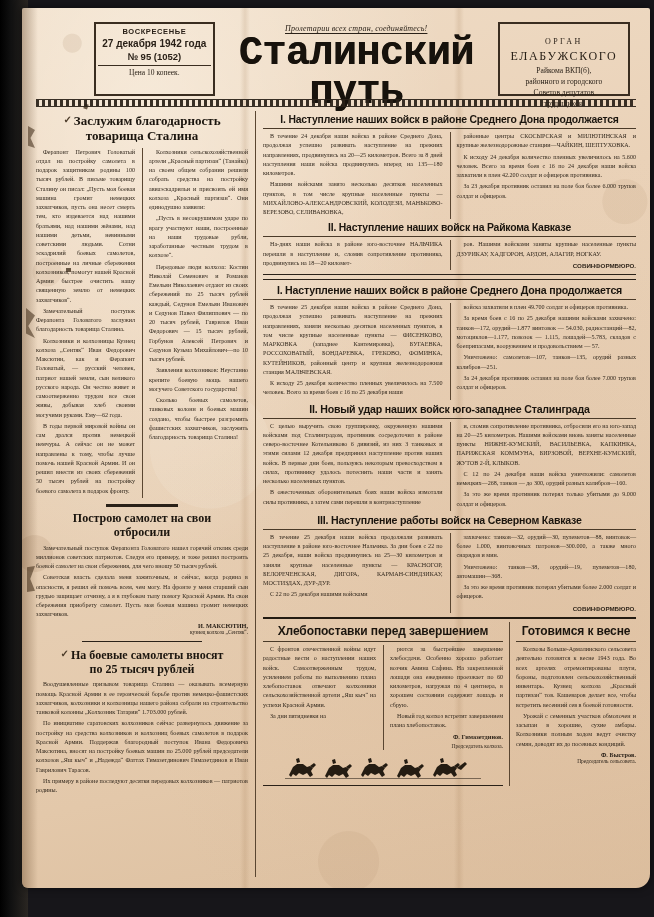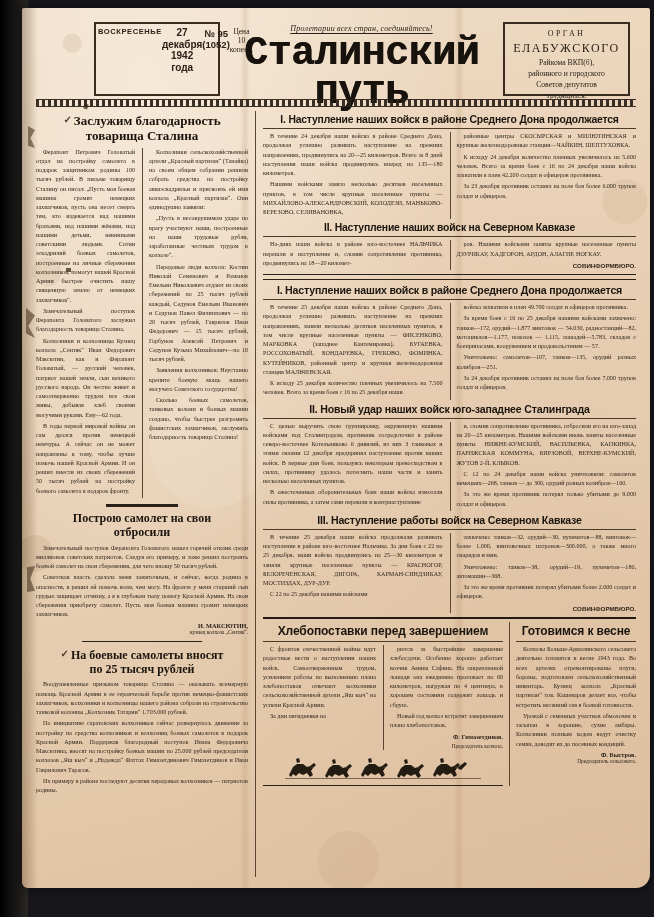--- a/index.html
+++ b/index.html
@@ -46,39 +46,39 @@
   .tear.t2{left:4px;top:300px;width:9px;height:30px;clip-path:polygon(0 0,100% 25%,25% 60%,100% 100%,0 85%);}
   .tear.t3{left:5px;top:558px;width:8px;height:26px;clip-path:polygon(0 5%,100% 0,40% 50%,100% 95%,0 100%);}
   .speck{position:absolute;background:#3b2a18;opacity:.75;pointer-events:none;}
 
   .inner{position:absolute;left:14px;top:10px;width:600px;height:858px;}
 
   
   .masthead{display:flex;align-items:stretch;height:74px;padding-top:4px;}
   .date-box{
     width:118px;border:2px solid #3a2d20;text-align:center;
-    display:flex;justify-content:flex-start;
+    display:flex;flex-direction:column;justify-content:flex-start;
     padding:3px 2px 0;margin-left:58px;
   }
   .date-box .dow{font-family:"Liberation Sans",sans-serif;font-weight:bold;font-size:7.5px;letter-spacing:.6px;margin-bottom:2px;}
   .date-box .dline{font-family:"Liberation Sans",sans-serif;font-weight:bold;font-size:10px;line-height:1.15;}
   .date-box .issue{font-family:"Liberation Sans",sans-serif;font-weight:bold;font-size:9.5px;margin-top:1px;}
   .date-box .sep{border-top:1.5px solid #3a2d20;margin:3px 0 2px;}
   .date-box .price{font-family:"Liberation Serif",serif;font-size:7.5px;}
 
   .title-wrap{flex:1;text-align:center;position:relative;padding:0 24px;}
   .slogan{font-style:italic;font-size:8px;letter-spacing:.2px;margin-top:2px;
     text-decoration:underline;text-underline-offset:2px;}
   .paper-title{
     font-family:Liberation Mono, monospace;font-weight:bold;
     font-size:40px;line-height:.98;letter-spacing:-.5px;margin-top:1px;
     color:#17120c;text-shadow:.6px 0 0 #17120c;
   }
   .organ-box{
-    width:128px;border:2px solid #3a2d20;text-align:center;padding:4px 3px;
+    width:128px;border:2px solid #3a2d20;text-align:center;padding:12px 3px;
     font-size:7.6px;line-height:1.45;margin-right:6px;
   }
   .organ-box .o1{letter-spacing:2.4px;font-size:8px;}
   .organ-box .o2{letter-spacing:1.6px;font-size:12px;}
 
   .wavy{height:6px;margin:3px 0 0;
     background:repeating-linear-gradient(90deg,#2a2118 0 3px,transparent 3px 6px);
     border-top:1.6px solid #2a2118;border-bottom:1.6px solid #2a2118;opacity:.92;}
 
   
@@ -233,21 +233,21 @@
             <p>В течение 24 декабря наши войска в районе Среднего Дона, продолжая успешно развивать наступление на прежних направлениях, продвинулись на 20—25 километров. Всего за 8 дней наступления наши войска продвинулись вперед на 135—180 километров.</p>
             <p>Нашими войсками занято несколько десятков населенных пунктов, в том числе крупные населенные пункты — МИХАЙЛОВО-АЛЕКСАНДРОВСКИЙ, КОЛОДЕЗИ, МАНЬКОВО-БЕРЕЗОВО, СЕЛИВАНОВКА,</p>
           </div>
           <div class="body-txt vline">
             <p>районные центры СКОСЫРСКАЯ и МИЛЮТИНСКАЯ и крупные железнодорожные станции—ЧАЙКИН, ШЕПТУХОВКА.</p>
             <p>К исходу 24 декабря количество пленных увеличилось на 5.600 человек. Всего за время боев с 16 по 24 декабря наши войска захватили в плен 42.200 солдат и офицеров противника.</p>
             <p>За 23 декабря противник оставил на поле боя более 6.000 трупов солдат и офицеров.</p>
           </div>
         </div>
 
-        <div class="hl bulletin-hl">II. Наступление наших войск на Северном Кавказе</div>
+        <div class="hl bulletin-hl">II. Наступление наших войск на Райкома Кавказе</div>
         <div class="rule-thin"></div>
         <div class="two">
           <div class="body-txt">
             <p>На-днях наши войска в районе юго-восточнее НАЛЬЧИКА перешли в наступление и, сломив сопротивление противника, продвинулись на 18—20 километ-</p>
           </div>
           <div class="body-txt vline">
             <p>ров. Нашими войсками заняты крупные населенные пункты ДЗУРИКАУ, ХАДГОРОН, АРДОН, АЛАГИР, НОГКАУ.</p>
             <div class="sovinf">СОВИНФОРМБЮРО.</div>
           </div>
         </div>

